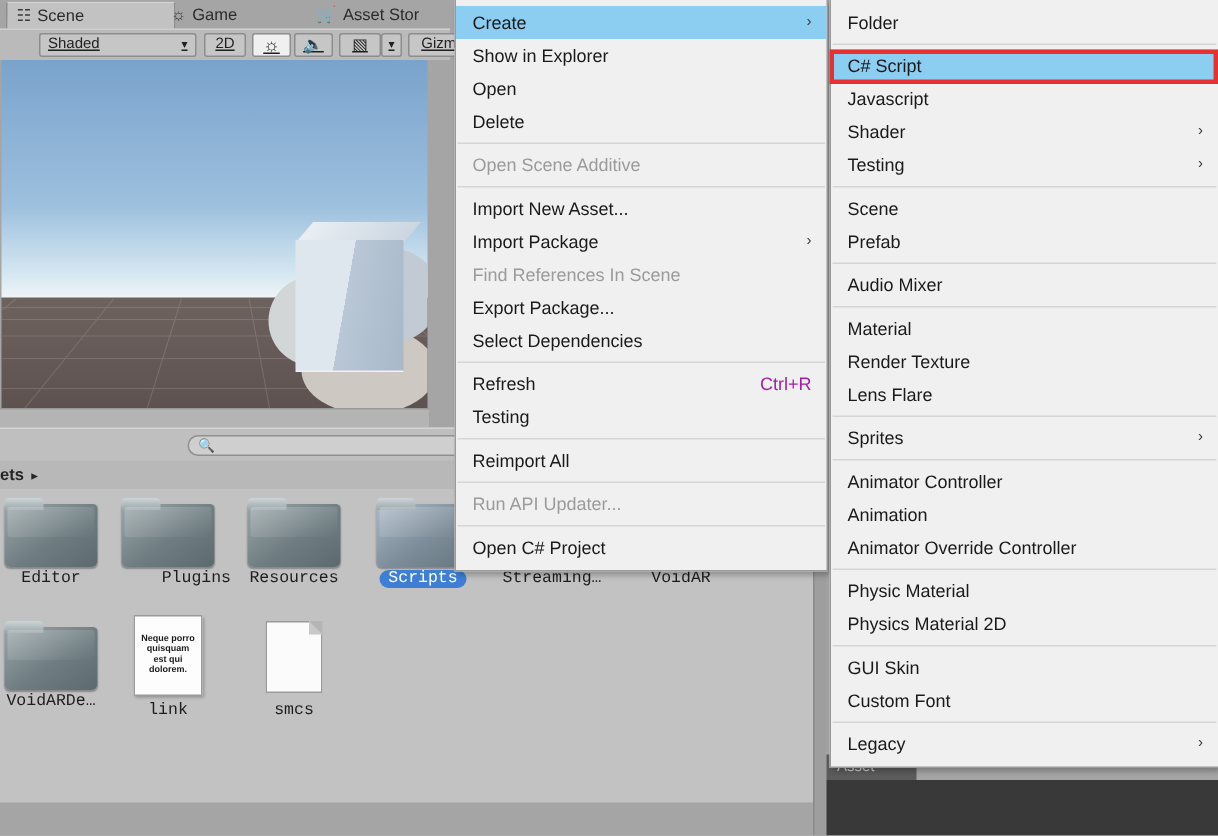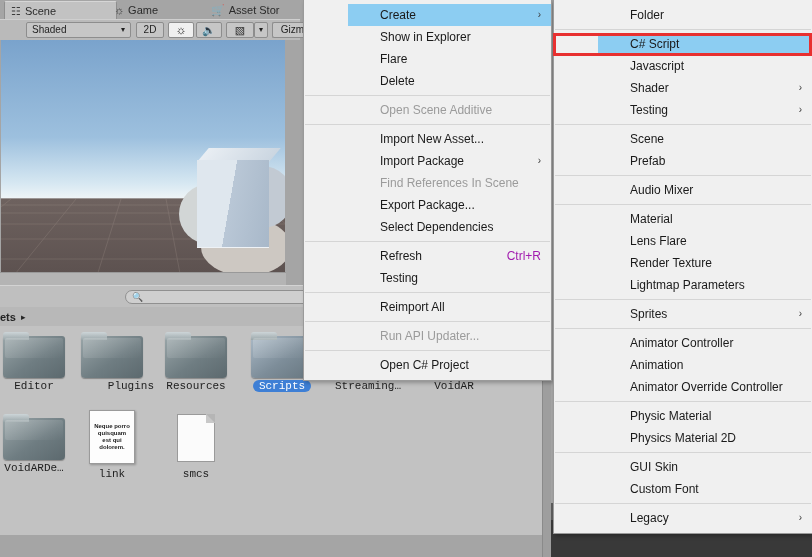--- a/index.html
+++ b/index.html
@@ -24,20 +24,21 @@
   .tab-ico{font-size:11px;line-height:1;color:#3a3a3a;}
 
   
   .scenetoolbar{position:absolute;left:0;top:19px;width:300px;height:20px;background:#bababa;border-top:1px solid #cfcfcf;}
   .tbbtn{
     position:absolute;top:2px;height:16px;line-height:16px;
     font-size:10px;color:#1f1f1f;background:#c6c6c6;
     border:1px solid #8d8d8d;border-radius:2px;
     display:flex;align-items:center;justify-content:center;padding:0 5px;box-sizing:border-box;
     white-space:nowrap;
+    text-decoration:underline;
   }
   .tbbtn.on{background:#f0f0f0;}
   .tbbtn.flat{background:#c6c6c6;}
 
   
   .viewport{position:absolute;left:1px;top:40px;width:284px;height:232px;overflow:hidden;
     background:linear-gradient(to bottom,#7aa3cc 0%,#9dc0de 42%,#d7e8f2 62%,#eef4f7 68%,#6e625f 68.5%,#5d5250 100%);}
   .grid{position:absolute;left:0;top:68.5%;width:100%;height:31.5%;overflow:hidden;opacity:.35;}
   .grid svg{display:block;}
   .box{
@@ -87,22 +88,22 @@
   .darkpane{position:absolute;left:0;top:235px;width:261px;height:37px;background:#393939;}
   .vertsplit{position:absolute;left:542px;top:285px;width:9px;height:272px;background:#9e9e9e;border-left:1px solid #8a8a8a;}
 
   
   .menu{
     position:absolute;background:#f0f0f0;border:1px solid #9a9a9a;
     box-shadow:2px 2px 4px rgba(0,0,0,.28);
     font-size:12px;color:#1a1a1a;box-sizing:border-box;
   }
   .mi{
-    position:relative;height:22px;line-height:22px;padding-left:32px;padding-right:10px;
-    white-space:nowrap;display:flex;align-items:flex-start;margin-left:44px;
+    position:relative;height:22px;line-height:22px;padding-left:11px;padding-right:10px;
+    white-space:nowrap;display:flex;align-items:flex-start;
   }
   .mi .txt{flex:1;}
   .mi.disabled{color:#9b9b9b;}
   .mi.sel{background:#8ccdf2;}
   .mi .shortcut{color:#a21caf;font-size:12px;padding-left:20px;}
   .mi .arrow{font-size:10px;color:#3a3a3a;margin-left:10px;}
   .sep{height:1px;background:#d5d5d5;margin:3px 1px;}
 
   #menu-main{left:303px;top:0px;width:249px;padding-top:4px;padding-bottom:4px;border-top:none;}
   #menu-create{left:553px;top:0px;width:259px;padding-top:4px;padding-bottom:4px;border-top:none;border-right:none;}
@@ -278,21 +279,21 @@
 
 <div class="menu" id="menu-main">
   <div class="mi sel">
     <span class="txt">Create</span>
     <span class="arrow">›</span>
   </div>
   <div class="mi">
     <span class="txt">Show in Explorer</span>
   </div>
   <div class="mi">
-    <span class="txt">Flare</span>
+    <span class="txt">Open</span>
   </div>
   <div class="mi">
     <span class="txt">Delete</span>
   </div>
   <div class="sep"></div>
   <div class="mi disabled">
     <span class="txt">Open Scene Additive</span>
   </div>
   <div class="sep"></div>
   <div class="mi">
@@ -361,28 +362,25 @@
   </div>
   <div class="sep"></div>
   <div class="mi">
     <span class="txt">Audio Mixer</span>
   </div>
   <div class="sep"></div>
   <div class="mi">
     <span class="txt">Material</span>
   </div>
   <div class="mi">
+    <span class="txt">Render Texture</span>
+  </div>
+  <div class="mi">
     <span class="txt">Lens Flare</span>
   </div>
-  <div class="mi">
-    <span class="txt">Render Texture</span>
-  </div>
-  <div class="mi">
-    <span class="txt">Lightmap Parameters</span>
-  </div>
   <div class="sep"></div>
   <div class="mi">
     <span class="txt">Sprites</span>
     <span class="arrow">›</span>
   </div>
   <div class="sep"></div>
   <div class="mi">
     <span class="txt">Animator Controller</span>
   </div>
   <div class="mi">

